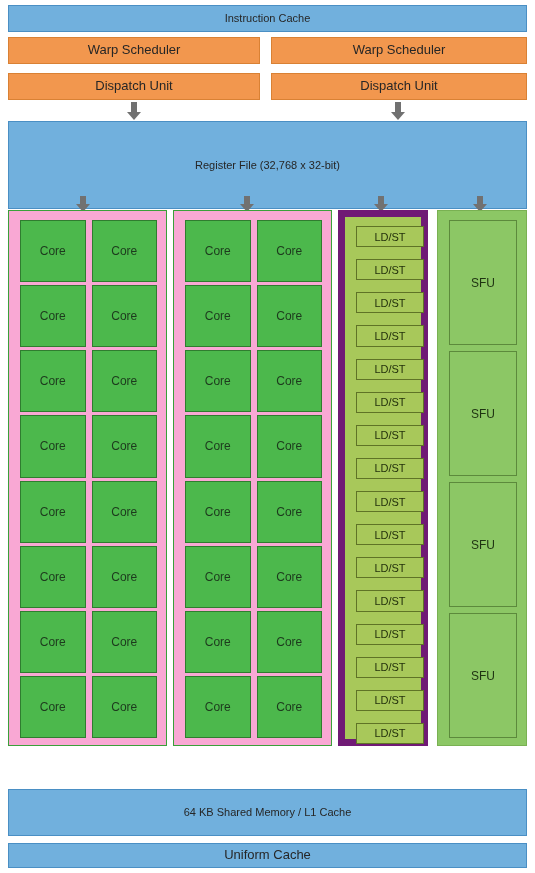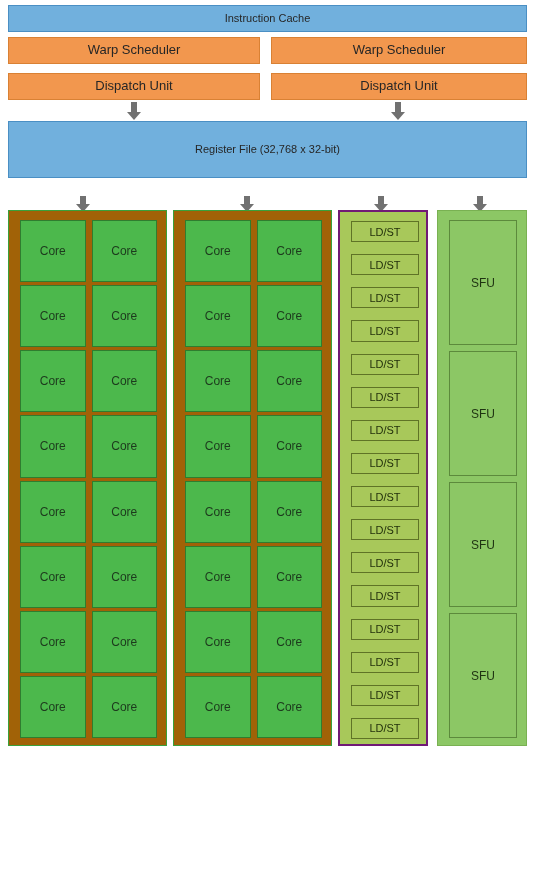--- a/index.html
+++ b/index.html
@@ -49,27 +49,27 @@
     border: 1px solid #8c9cbb;
     border-radius: 16px;
     font-size: 13px;
   }
   
   .panel {
     position: absolute;
     box-sizing: border-box;
   }
   .panel-core {
-    background: #a16207;
+    background: #f9a8d4;
     border: 1px solid #3aa03a;
     text-decoration: underline;
   }
   .panel-aux {
     background: #a8c85a;
-    border: 2px solid #701a75;
+    border: 7px solid #701a75;
   }
   .panel-sfu {
     background: #8cc765;
     border: 1px solid #79b152;
     padding-left: 36px;
   }
   
   .unit {
     position: absolute;
     box-sizing: border-box;
@@ -133,21 +133,21 @@
 
   <div class="arrow" style="left:127px; top:102px; height:18px;">
     <div class="stem" style="height:11px;"></div>
     <div class="head" style="top:10px;"></div>
   </div>
   <div class="arrow" style="left:391px; top:102px; height:18px;">
     <div class="stem" style="height:11px;"></div>
     <div class="head" style="top:10px;"></div>
   </div>
 
-  <div class="blk blue blue-wide" style="left:8px; top:121px; width:519px; height:57px;">Register File (32,768 x 32-bit)</div>
+  <div class="blk blue blue-wide" style="left:8px; top:121px; width:519px; height:88px;">Register File (32,768 x 32-bit)</div>
 
   <div class="arrow" style="left:76px; top:196px; height:16px;">
     <div class="stem" style="height:9px;"></div>
     <div class="head" style="top:8px;"></div>
   </div>
   <div class="arrow" style="left:240px; top:196px; height:16px;">
     <div class="stem" style="height:9px;"></div>
     <div class="head" style="top:8px;"></div>
   </div>
   <div class="arrow" style="left:374px; top:196px; height:16px;">
@@ -217,15 +217,17 @@
     </div>
 
   <div class="panel panel-sfu" id="sfu-group" style="left:437px; top:210px; width:90px; height:536px;">
       <div class="unit unit-sfu" style="left: 11px; top: 9px; width: 68px; height: 125px;">SFU</div>
       <div class="unit unit-sfu" style="left: 11px; top: 140px; width: 68px; height: 125px;">SFU</div>
       <div class="unit unit-sfu" style="left: 11px; top: 271px; width: 68px; height: 125px;">SFU</div>
       <div class="unit unit-sfu" style="left: 11px; top: 402px; width: 68px; height: 125px;">SFU</div>
     </div>
 
 
-
+  <div class="blk blue blue-wide" style="left:8px; top:789px; width:519px; height:47px;">64 KB Shared Memory / L1 Cache</div>
+
+  <div class="blk blue" style="left:8px; top:843px; width:519px; height:25px;">Uniform Cache</div>
 
 </div>
 
 </body></html>

